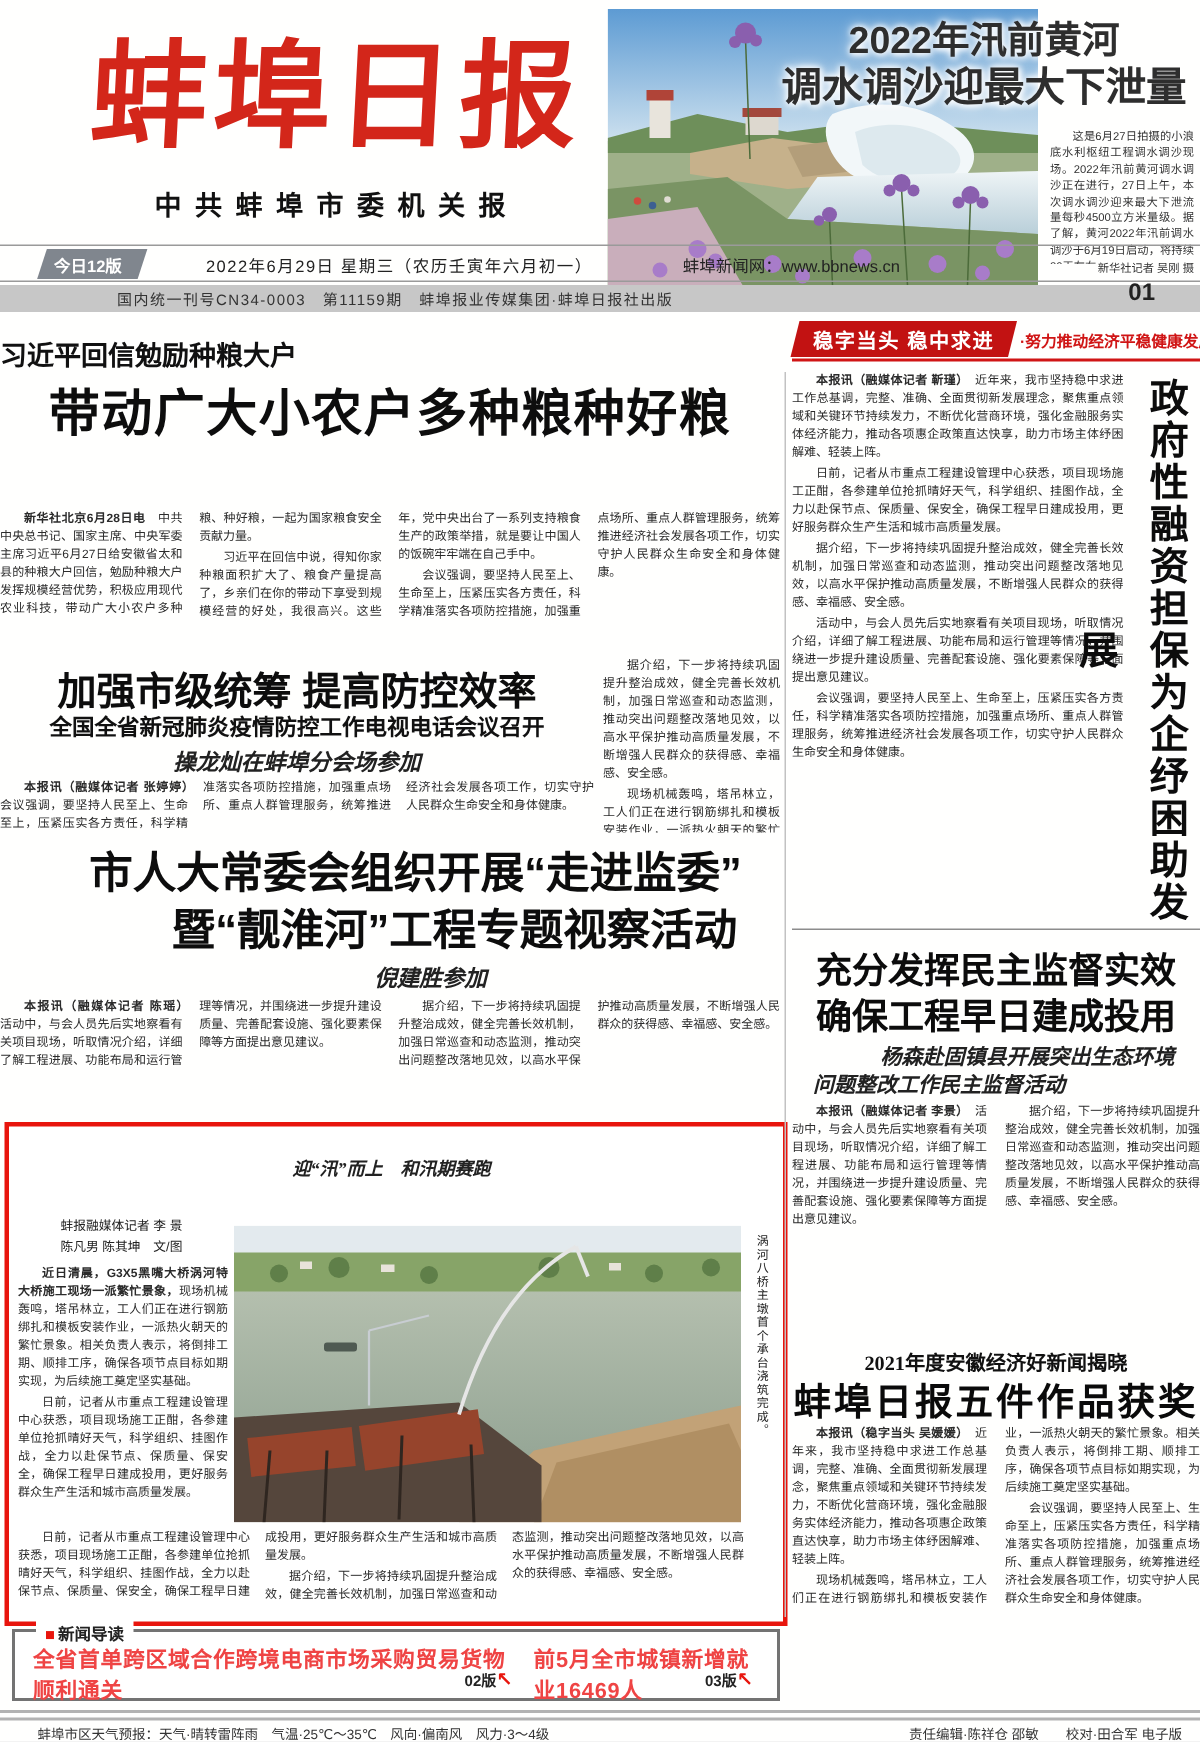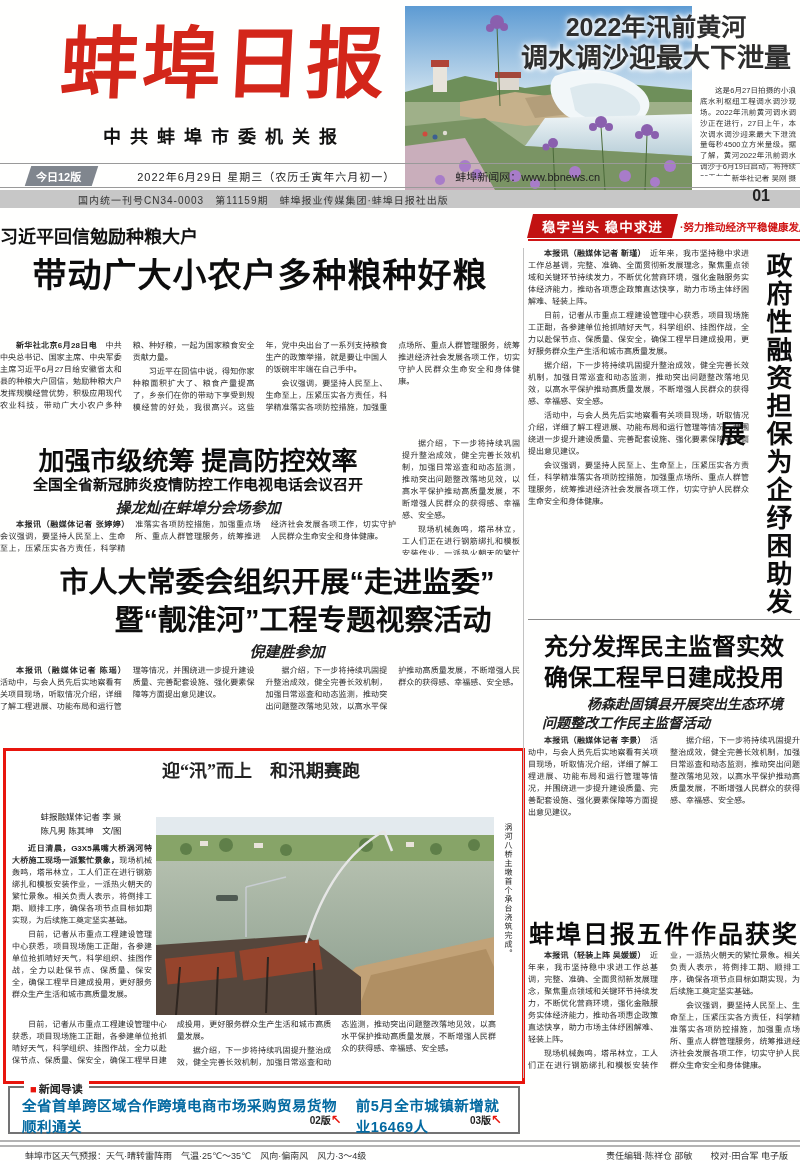--- a/index.html
+++ b/index.html
@@ -53,21 +53,21 @@
   #a2-script{left:0;top:496px;width:396px;text-align:center;font-size:15px;font-style:italic;font-weight:600;color:#222;}
   #a2-body{left:0;top:519px;width:396px;height:38px;}
 
   #a3-h1,#a3-h2{left:0;width:510px;text-align:center;font-size:29px;font-weight:900;color:#0d0d0d;}
   #a3-h1{top:558px;margin-left:22px;} #a3-h2{top:596px;margin-left:48px;}
   #a3-script{left:0;top:640px;width:510px;text-align:center;font-size:15px;font-style:italic;font-weight:600;margin-left:32px;}
   #a3-body{left:0;top:665px;width:520px;height:79px;}
 
   
   #redbox{left:3px;top:748px;width:516px;height:330px;border:3px solid #e8150d;background:#fff;}
-  #rb-kicker{left:0;top:5px;width:510px;text-align:center;font-size:18px;font-weight:600;}
+  #rb-kicker{left:0;top:18px;width:510px;text-align:center;font-size:12px;font-style:italic;font-weight:600;}
   #rb-head{left:0;top:21px;width:510px;text-align:center;font-size:29px;font-weight:900;letter-spacing:2px;color:#0a0a0a;}
   #rb-byline{left:4px;top:60px;width:142px;text-align:center;font-size:8.5px;line-height:1.6;color:#222;}
   #rb-col1{left:6px;top:92px;width:140px;height:228px;}
   #rb-photo{left:150px;top:66px;width:338px;height:198px;overflow:hidden;}
   #rb-caption{left:492px;top:72px;width:15px;height:190px;writing-mode:vertical-rl;font-size:8px;
       letter-spacing:1px;color:#222;}
   #rb-bottom{left:6px;top:268px;width:484px;height:55px;}
   .rb-pos{position:absolute;}
 
   
@@ -90,21 +90,21 @@
   #r3-head{left:528px;top:914px;width:272px;text-align:center;font-size:25px;font-weight:900;letter-spacing:2px;color:#0a0a0a;}
   #r3-body{left:528px;top:950px;width:272px;height:180px;}
 
   
   #digest{left:8px;top:1086px;width:508px;height:44px;border:2px solid #737373;background:#fff;}
   #digest-label{position:absolute;left:14px;top:-8px;background:#fff;padding:0 6px;font-size:11px;
       font-weight:bold;color:#222;}
   #digest-label .sq{color:#e8150d;margin-right:2px;}
   #digest-inner{position:absolute;left:12px;top:6px;right:10px;display:flex;}
   .digest-item{position:relative;}
-  .digest-item .t{font-size:14.5px;color:#0369a1;font-weight:600;letter-spacing:.5px;}
+  .digest-item .t{font-size:14.5px;color:#ef4444;font-weight:600;letter-spacing:.5px;}
   .digest-item .ref{position:absolute;right:6px;top:18px;font-size:10px;font-weight:bold;color:#222;}
   .digest-item .ref .arrow{color:#e8150d;font-size:13px;font-weight:900;}
   #digest-item1{width:338px;} #digest-item2{width:158px;margin-left:8px;}
 
   
   #footer-rule{left:0;top:1140px;width:800px;height:3px;border-top:2px solid #b3b3b3;border-bottom:2px solid #b3b3b3;}
   #footer-weather{left:25px;top:1149px;font-size:9px;color:#333;}
   #footer-editors{right:12px;top:1149px;font-size:9px;color:#333;}
 </style>
 </head>
@@ -307,23 +307,24 @@
 
   <div class="abs" id="r2-h1">充分发挥民主监督实效</div>
   <div class="abs" id="r2-h2">确保工程早日建成投用</div>
   <div class="abs serif" id="r2-s1">杨森赴固镇县开展突出生态环境</div>
   <div class="abs serif" id="r2-s2">问题整改工作民主监督活动</div>
   <div class="abs body-text cols2" id="r2-body">
     <p><b>本报讯（融媒体记者 李景）　</b><span>活动中，与会人员先后实地察看有关项目现场，听取情况介绍，详细了解工程进展、功能布局和运行管理等情况，并围绕进一步提升建设质量、完善配套设施、强化要素保障等方面提出意见建议。</span></p>
     <p>据介绍，下一步将持续巩固提升整治成效，健全完善长效机制，加强日常巡查和动态监测，推动突出问题整改落地见效，以高水平保护推动高质量发展，不断增强人民群众的获得感、幸福感、安全感。</p>
   </div>
 
+  <div class="abs serif" id="r3-kicker">2021年度安徽经济好新闻揭晓</div>
   <div class="abs serif" id="r3-head">蚌埠日报五件作品获奖</div>
   <div class="abs body-text cols2" id="r3-body">
-    <p><b>本报讯（轻装上阵 吴媛媛）　</b><span>近年来，我市坚持稳中求进工作总基调，完整、准确、全面贯彻新发展理念，聚焦重点领域和关键环节持续发力，不断优化营商环境，强化金融服务实体经济能力，推动各项惠企政策直达快享，助力市场主体纾困解难、轻装上阵。</span></p>
+    <p><b>本报讯（稳字当头 吴媛媛）　</b><span>近年来，我市坚持稳中求进工作总基调，完整、准确、全面贯彻新发展理念，聚焦重点领域和关键环节持续发力，不断优化营商环境，强化金融服务实体经济能力，推动各项惠企政策直达快享，助力市场主体纾困解难、轻装上阵。</span></p>
     <p>现场机械轰鸣，塔吊林立，工人们正在进行钢筋绑扎和模板安装作业，一派热火朝天的繁忙景象。相关负责人表示，将倒排工期、顺排工序，确保各项节点目标如期实现，为后续施工奠定坚实基础。</p>
     <p>会议强调，要坚持人民至上、生命至上，压紧压实各方责任，科学精准落实各项防控措施，加强重点场所、重点人群管理服务，统筹推进经济社会发展各项工作，切实守护人民群众生命安全和身体健康。</p>
   </div>
 
   <div class="abs" id="digest">
     <div id="digest-label"><span class="sq">■</span><span>新闻导读</span></div>
     <div id="digest-inner">
       <div class="digest-item" id="digest-item1">
         <div class="t">全省首单跨区域合作跨境电商市场采购贸易货物顺利通关</div>
         <div class="ref"><span>02版</span><span class="arrow">↖</span></div>

